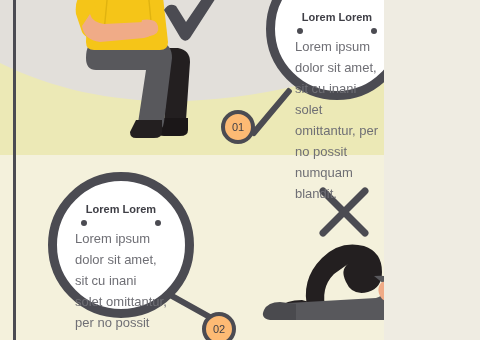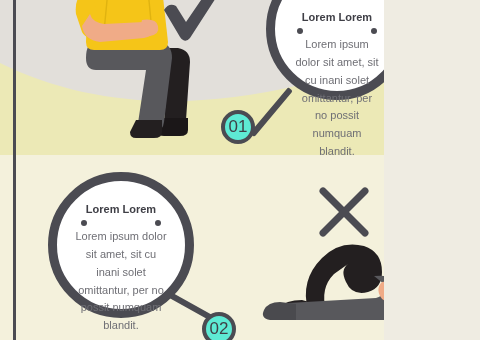--- a/index.html
+++ b/index.html
@@ -28,32 +28,32 @@
           border:9px solid #4b4b52;box-sizing:border-box;z-index:20;
           display:flex;flex-direction:column;align-items:center;justify-content:flex-start;}
   .bubble-1{left:266px;top:-42px;width:142px;height:142px;padding:44px 20px 0 20px;}
   .bubble-2{left:48px;top:172px;width:146px;height:146px;padding:22px 18px 0 18px;}
 
   .b-title{font-size:11px;font-weight:bold;color:#3f3f46;line-height:1.1;text-align:center;white-space:nowrap;}
   .b-rule{position:relative;width:78px;height:3px;background:#4b4b52;margin:6px 0 7px 0;border-radius:2px;}
   .b-rule::before,.b-rule::after{content:"";position:absolute;top:-1.5px;width:6px;height:6px;border-radius:50%;background:#4b4b52;}
   .b-rule::before{left:-1px;}
   .b-rule::after{right:-1px;}
-  .b-body{font-size:11px;line-height:1.62;color:#6f6f75;text-align:center;}
+  .b-body{font-size:13px;line-height:1.62;color:#6f6f75;}
 
   
   .stem{position:absolute;background:#4b4b52;transform-origin:0 50%;z-index:15;border-radius:2px;}
   .stem-1{left:252px;top:132px;width:60px;height:6px;transform:rotate(-50deg);}
   .stem-2{left:170px;top:292px;width:62px;height:6px;transform:rotate(29deg);}
 
   
   .badge{position:absolute;width:34px;height:34px;border-radius:50%;
-         background:#5eead4;border:4px solid #4b4b52;box-sizing:border-box;
+         background:#fdba74;border:4px solid #4b4b52;box-sizing:border-box;
          display:flex;align-items:center;justify-content:center;
-         font-size:17px;color:#3f3f46;z-index:25;}
+         font-size:11px;color:#3f3f46;z-index:25;}
   .badge-1{left:221px;top:110px;}
   .badge-2{left:202px;top:312px;}
 
   
   .mark{position:absolute;z-index:18;}
   .mark-check{left:160px;top:-8px;width:62px;height:52px;}
   .mark-cross{left:318px;top:186px;width:52px;height:52px;}
 
   
   .person{position:absolute;z-index:16;}

